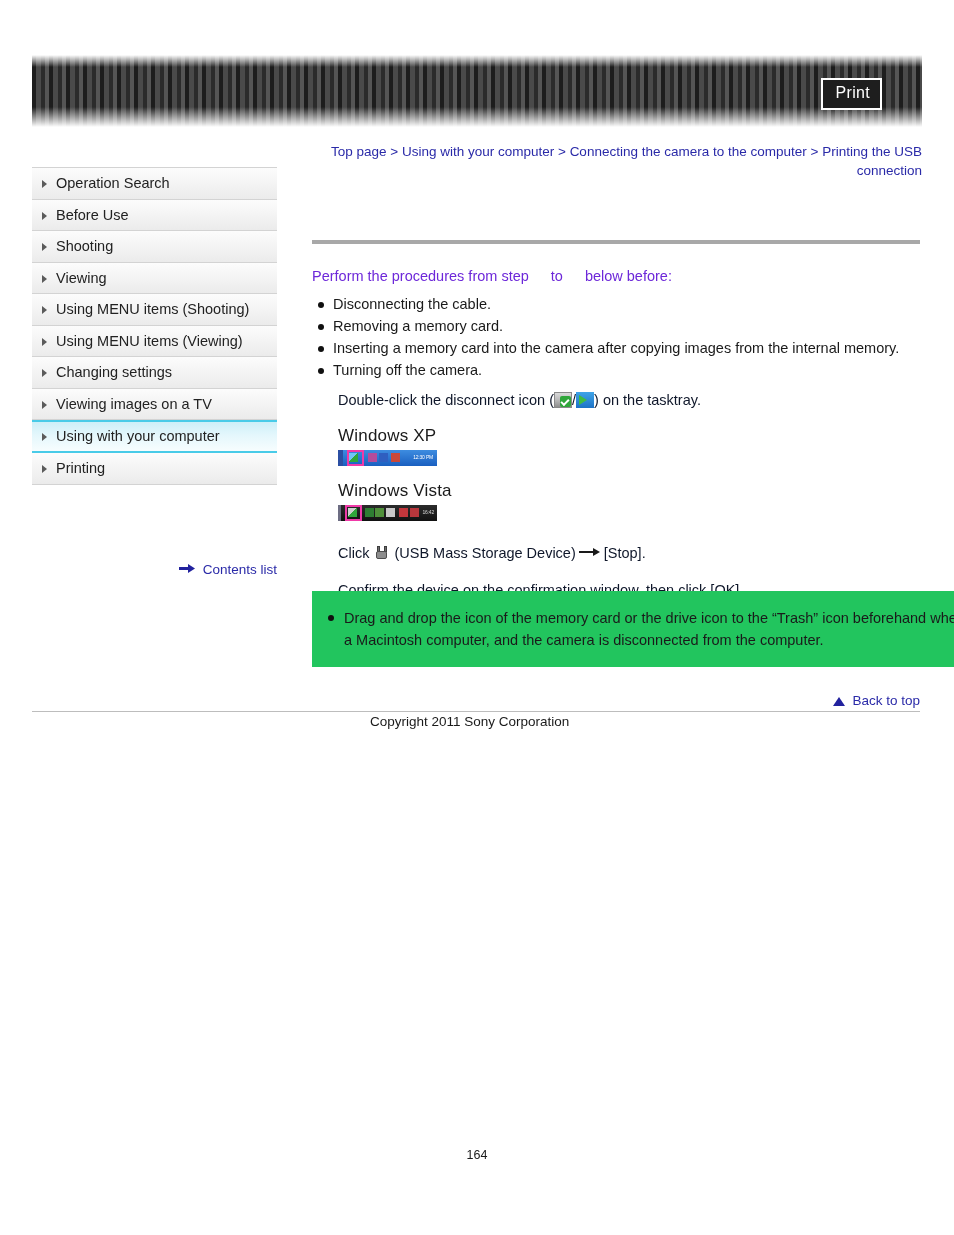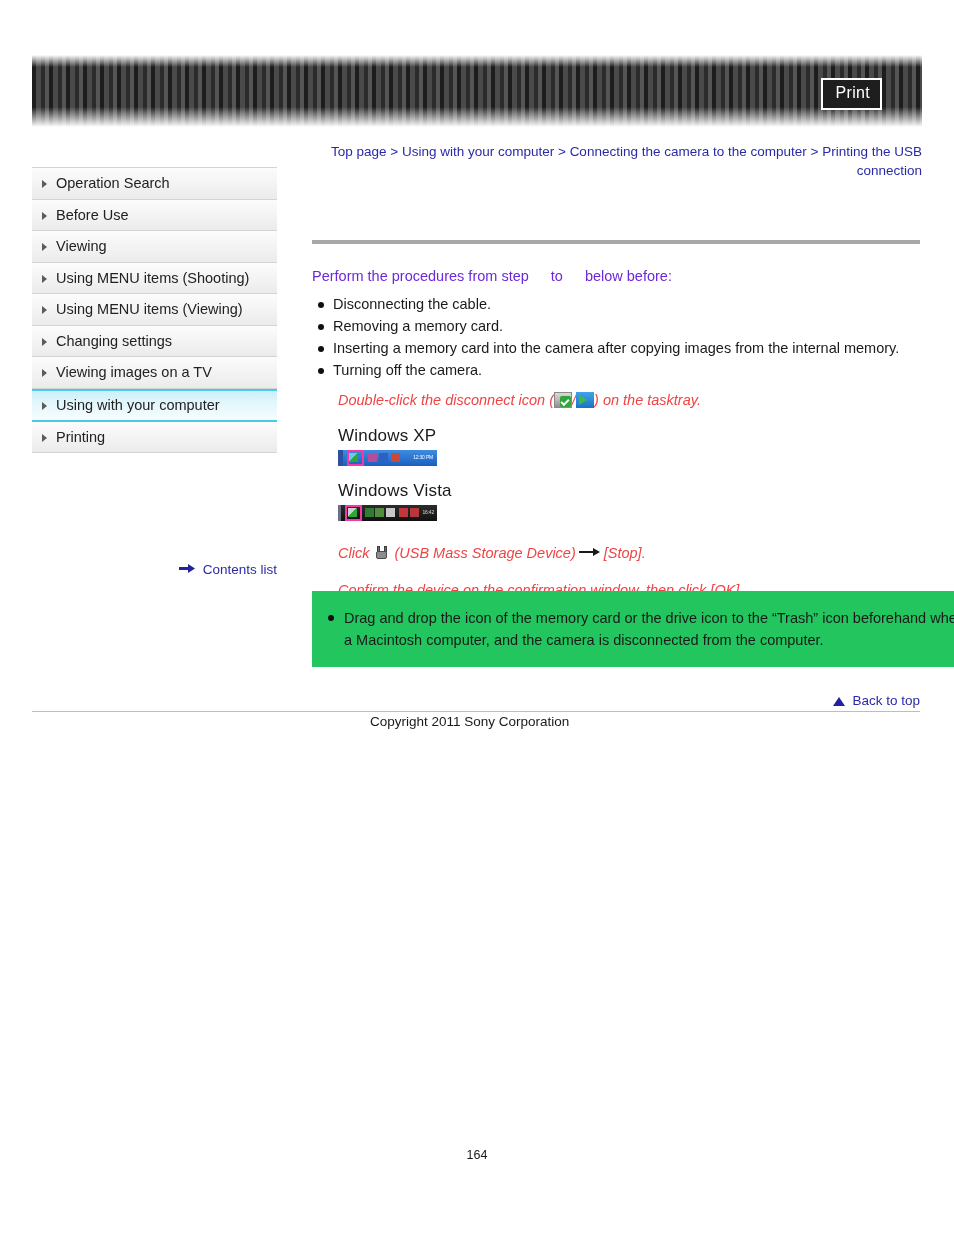--- a/index.html
+++ b/index.html
@@ -163,22 +163,21 @@
     width: 6px;
     height: 6px;
     background: #101010;
     border-radius: 50%;
   }
 
   .indented {
     margin-left: 26px;
     font-size: 14.5px;
     line-height: 21px;
-    color: #ef4444;
-    font-style: italic;
+    color: #0f172a;
   }
   .sp-top-9 { margin-top: 9px; }
 
   
   .tray-ico {
     display: inline-block;
     width: 18px;
     height: 16px;
     vertical-align: -3px;
     position: relative;
@@ -424,20 +423,24 @@
 </div>
 
 <div id="sidebar">
   <div class="side-item">
     <span class="tri"></span>
     <span>Operation Search</span>
   </div>
   <div class="side-item">
     <span class="tri"></span>
     <span>Before Use</span>
+  </div>
+  <div class="side-item">
+    <span class="tri"></span>
+    <span>Shooting</span>
   </div>
   <div class="side-item">
     <span class="tri"></span>
     <span>Viewing</span>
   </div>
   <div class="side-item">
     <span class="tri"></span>
     <span>Using MENU items (Shooting)</span>
   </div>
   <div class="side-item">

